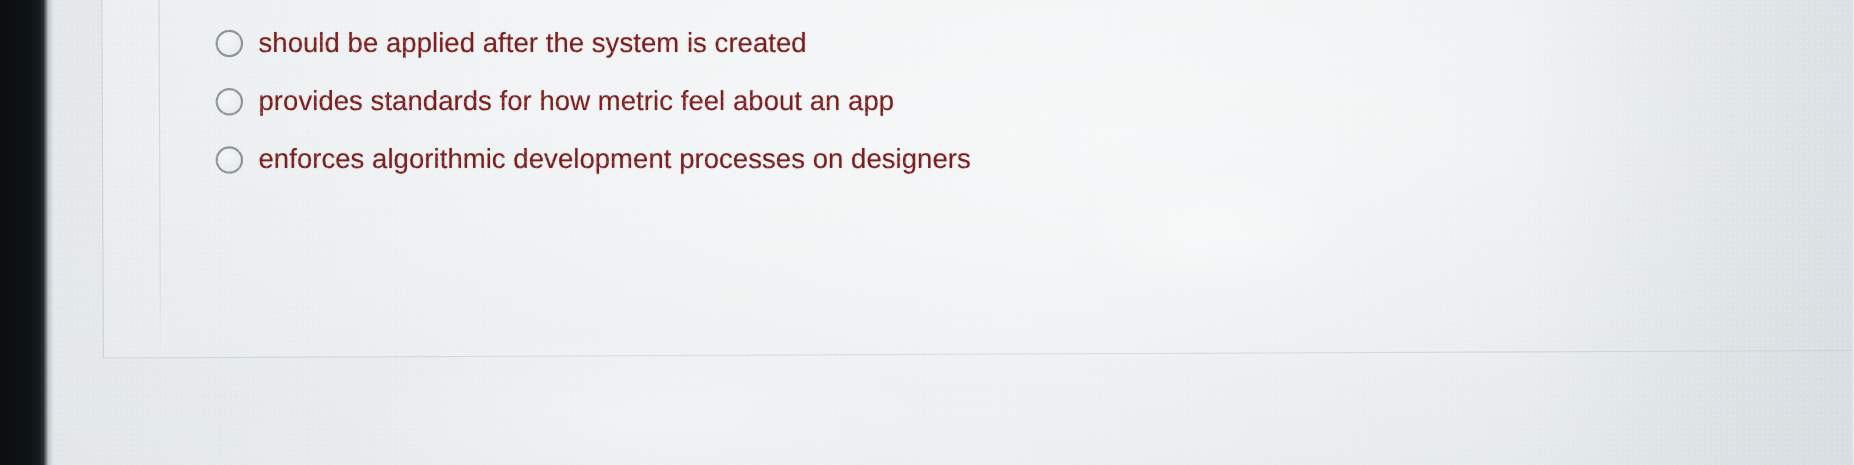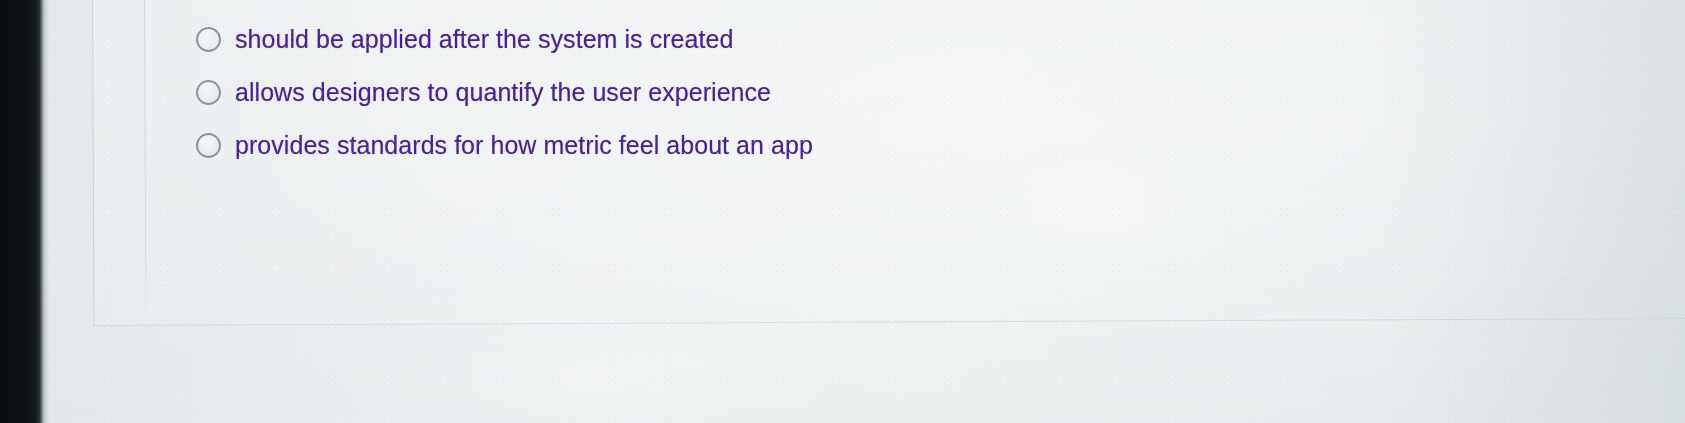--- a/index.html
+++ b/index.html
@@ -121,21 +121,21 @@
     height: 21px;
     border-radius: 50%;
     border: 2px solid #8c959c;
     background: radial-gradient(circle at 38% 32%, #f4f7f8 0%, #e8ecee 70%, #dfe4e6 100%);
     box-shadow: 0 0 1px rgba(255,255,255,0.6);
   }
 
   .option-label {
     font-size: 25px;
     line-height: 30px;
-    color: #4c1d95;
+    color: #7f1d1d;
     letter-spacing: 0.05px;
     white-space: nowrap;
     text-shadow: 0 0 1.1px rgba(50,58,64,0.45);
   }
 
   
   .glare-a {
     position: absolute;
     left: 980px;
     top: 150px;
@@ -176,30 +176,30 @@
   <div class="content">
 
 
     <div class="options">
 
       <div class="option-row">
         <span class="radio"></span>
         <span class="option-label">should be applied after the system is created</span>
       </div>
 
-      <div class="option-row">
-        <span class="radio"></span>
-        <span class="option-label">allows designers to quantify the user experience</span>
-      </div>
 
       <div class="option-row">
         <span class="radio"></span>
         <span class="option-label">provides standards for how metric feel about an app</span>
       </div>
 
+      <div class="option-row">
+        <span class="radio"></span>
+        <span class="option-label">enforces algorithmic development processes on designers</span>
+      </div>
 
     </div>
   </div>
 
   <div class="glare-a"></div>
   <div class="glare-b"></div>
   <div class="shade-right"></div>
   <div class="page-noise"></div>
 
   <div class="bezel"></div>

